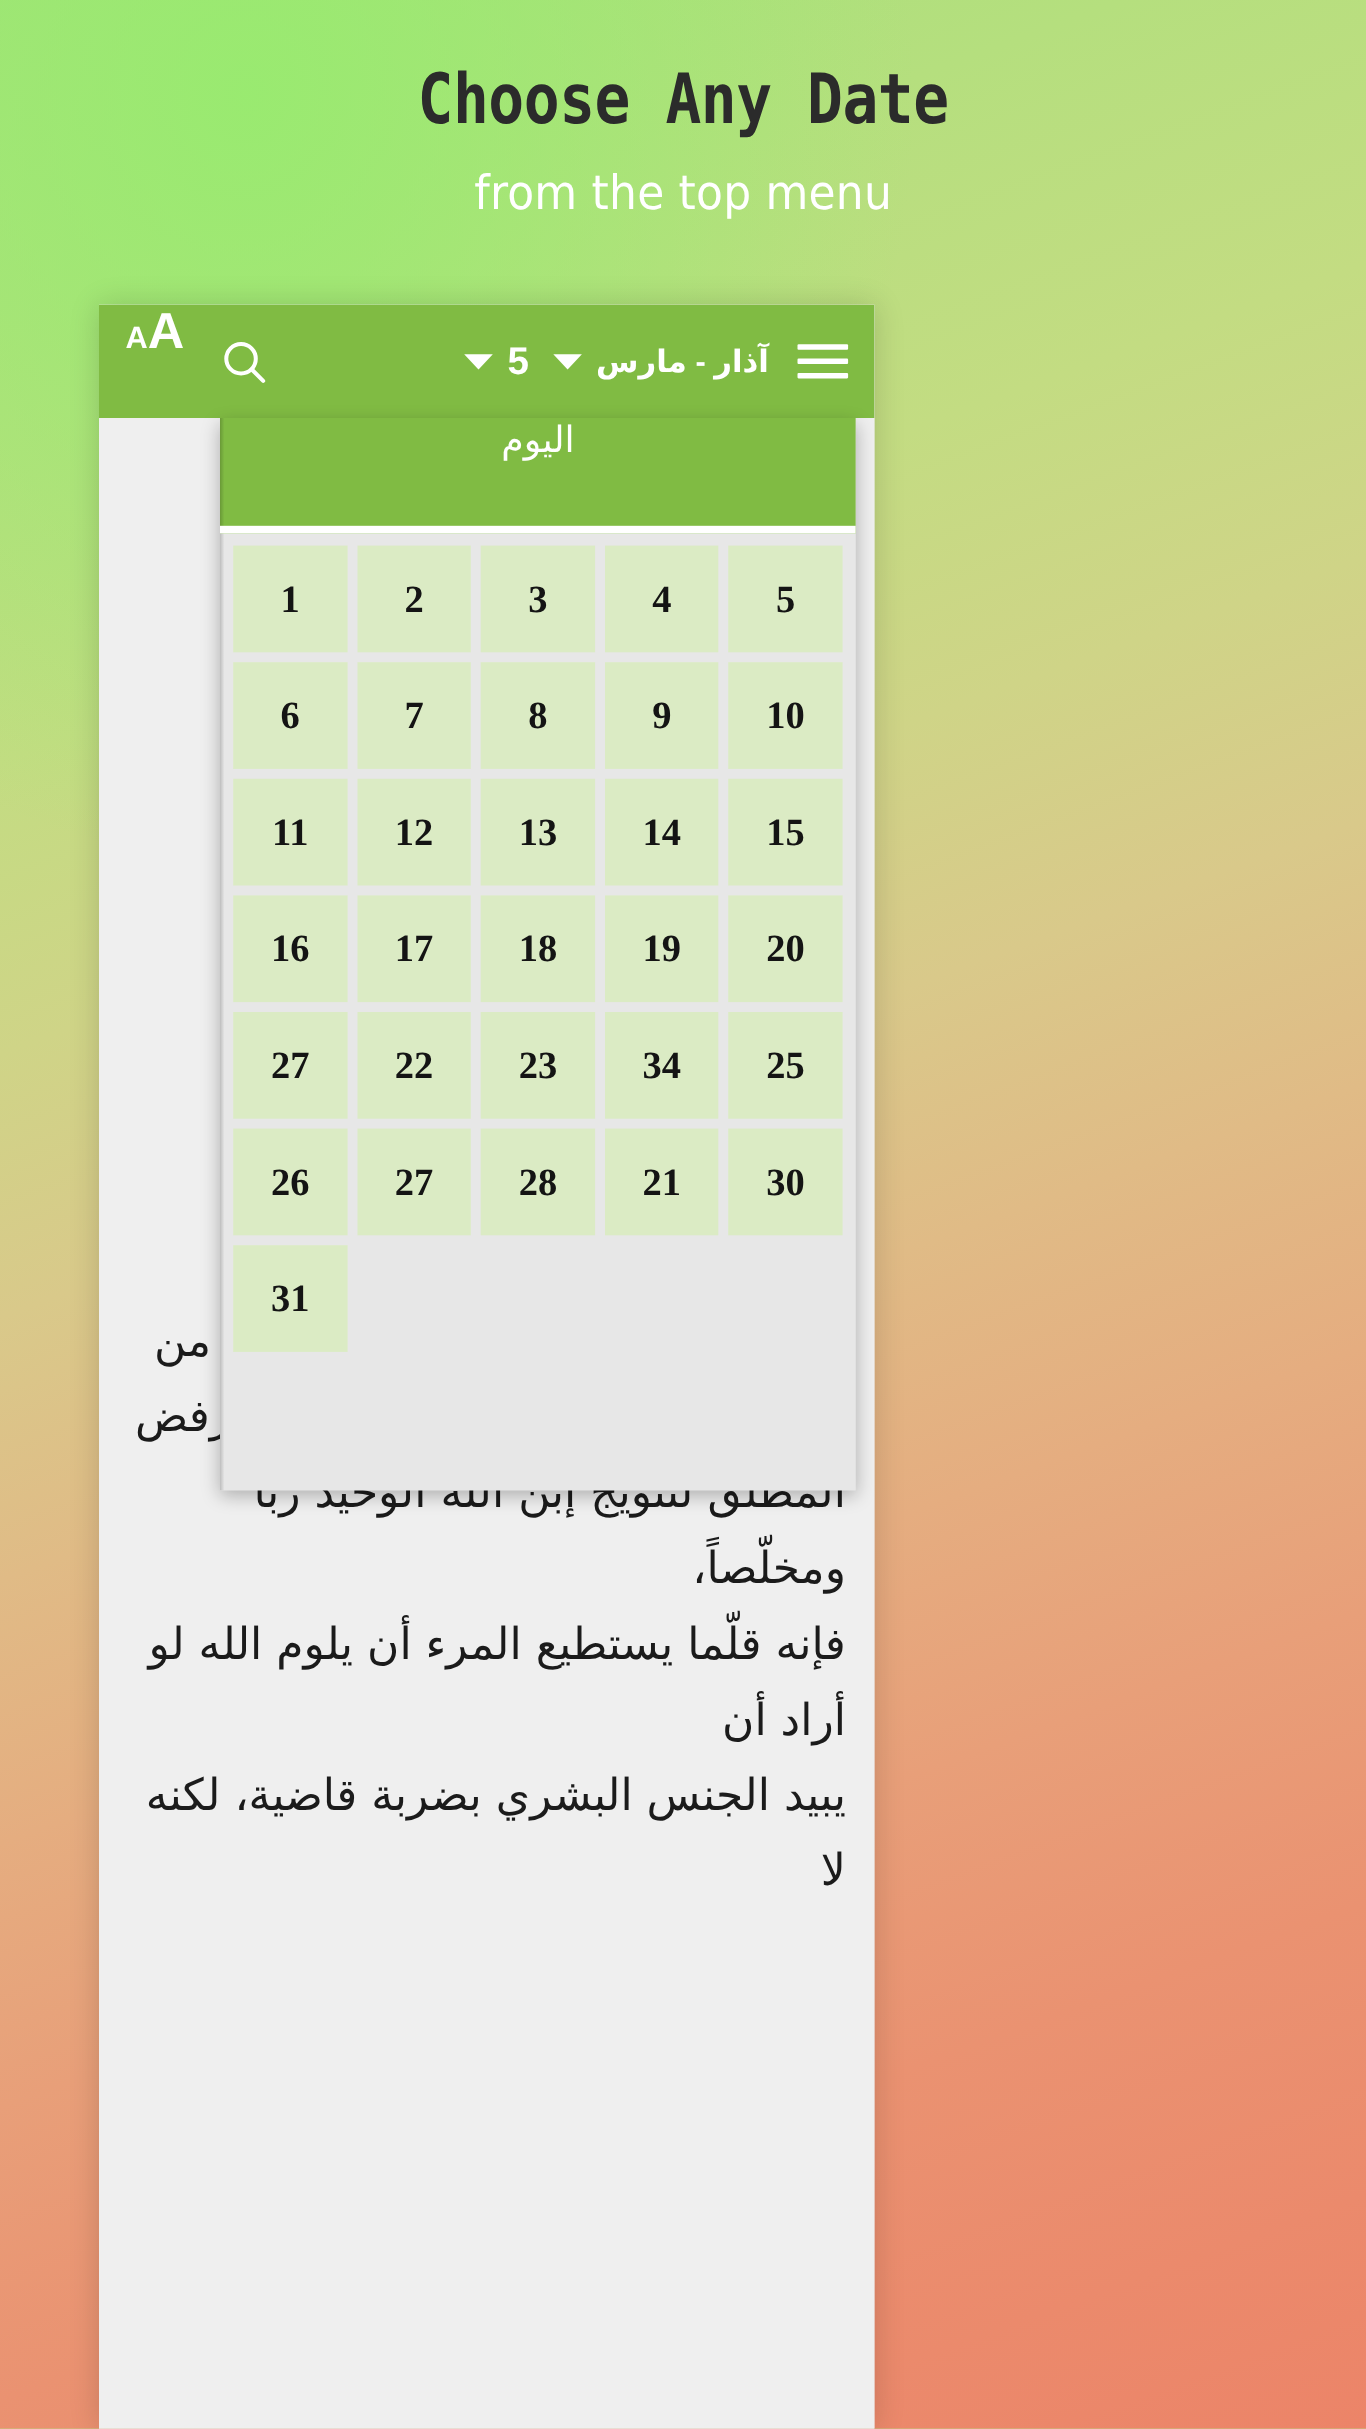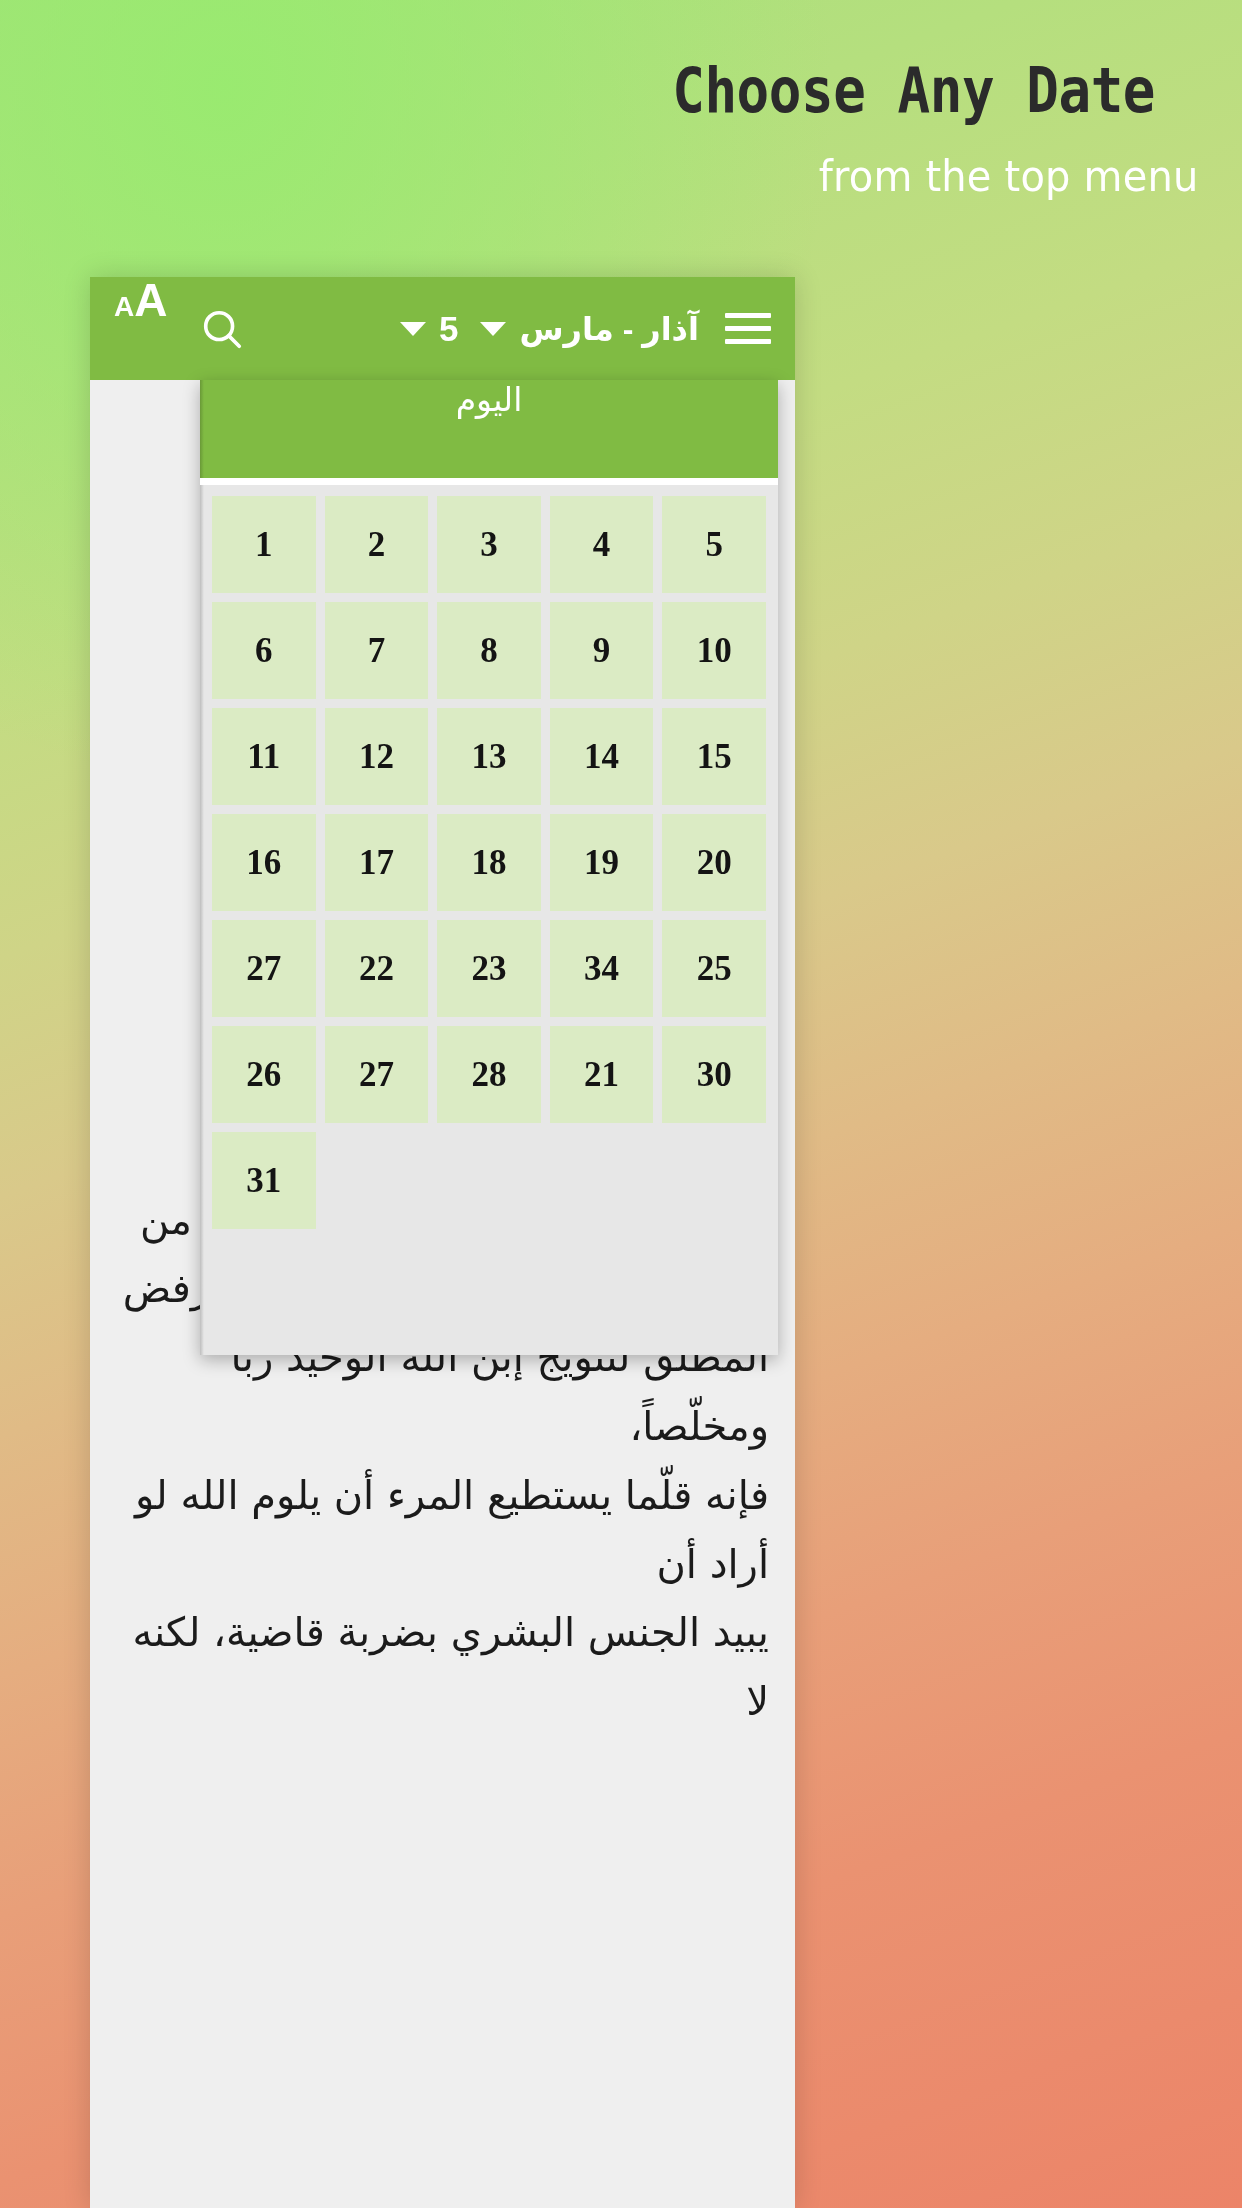--- a/index.html
+++ b/index.html
@@ -31,21 +31,21 @@
   #backdrop::after {
     content: "";
     position: absolute; inset: 0;
     background: radial-gradient(ellipse 70% 45% at 18% 4%, rgba(150,236,110,.85), rgba(150,236,110,0) 70%);
   }
 
   
   #headline {
     position: absolute;
     top: 56px; left: 0; width: 1242px;
-    text-align: right;
+    text-align: center;
     z-index: 5;
   }
   #title {
     font-family: "DejaVu Sans Mono", monospace;
     font-size: 63px;
     font-weight: 700;
     letter-spacing: -0.5px;
     color: #2b2b2b;
     line-height: 1.12;
     transform: scaleX(0.86);
@@ -100,21 +100,21 @@
   #month-group, #day-group {
     display: flex; align-items: center; gap: 13px;
     color: #fff;
   }
   .tb-text {
     color: #fff;
     font-size: 35px;
     font-weight: 700;
     white-space: nowrap;
   }
-  .tb-text.ar { font-size: 32px; direction: rtl; }
+  .tb-text.ar { font-size: 28px; direction: rtl; }
   .caret {
     width: 0; height: 0;
     border-left: 13px solid transparent;
     border-right: 13px solid transparent;
     border-top: 14px solid #ffffff;
   }
   #menu-btn { padding-left: 26px; }
   .hamburger { width: 46px; }
   .hamburger span {
     display: block; height: 5px; background: #fff;

